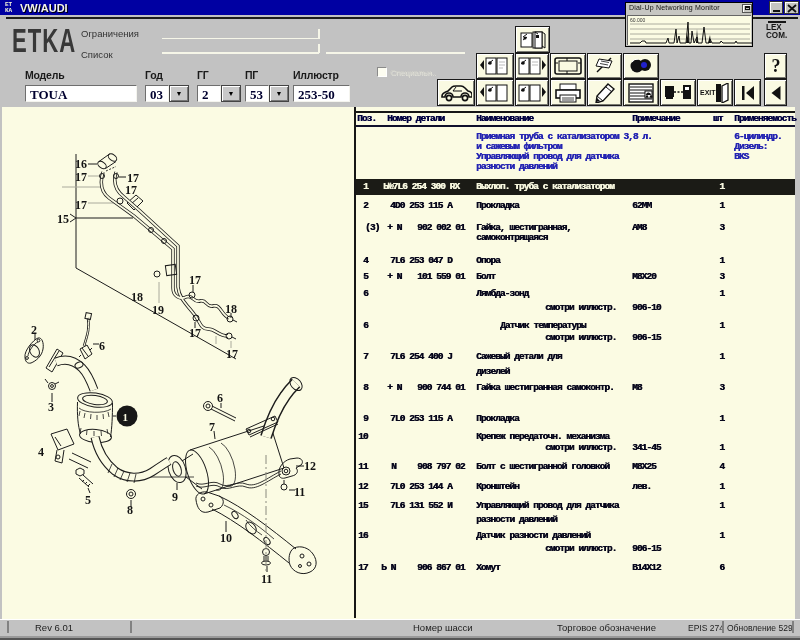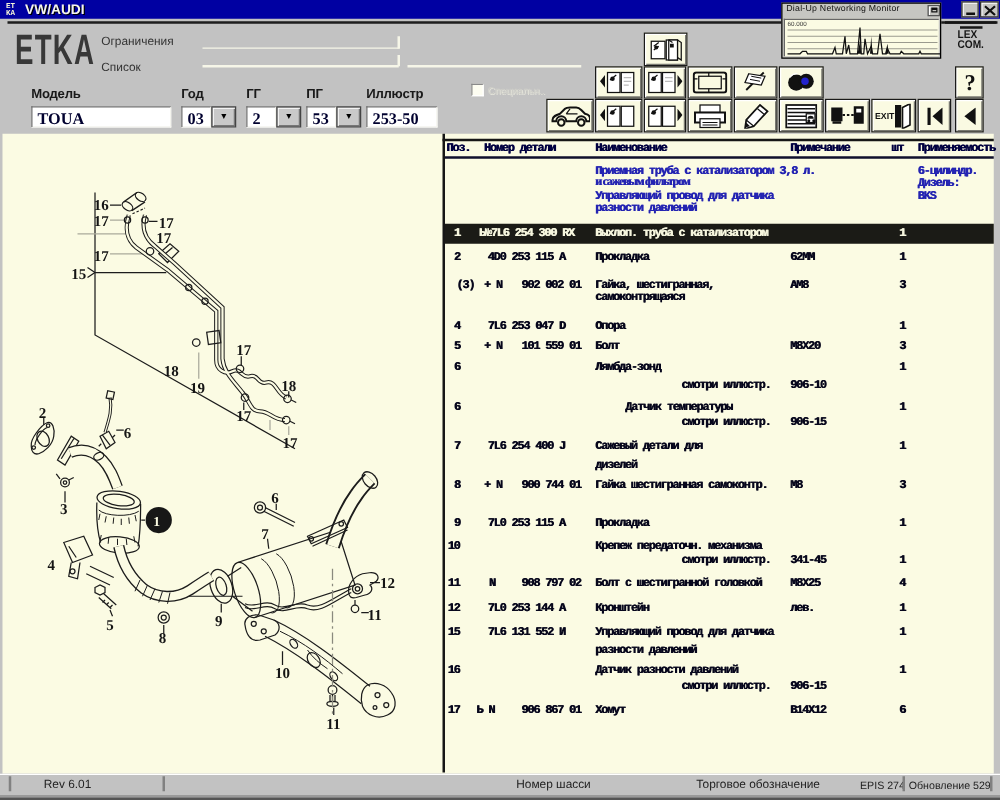--- a/index.html
+++ b/index.html
@@ -227,21 +227,21 @@
 
 <div class="abs" style="left:354px;top:107px;width:1.5px;height:511px;background:#161616;"></div>
 <div class="abs" style="left:354px;top:111px;width:441px;height:1.5px;background:#161616;"></div>
 <div class="abs" style="left:356px;top:125px;width:439px;height:1.5px;background:#10102c;"></div>
 
 <div class="abs" style="left:356px;top:179px;width:438.5px;height:16px;background:#1b1b16;"></div>
 
 <div id="table" class="mono" style="position:absolute;left:0;top:0;color:#07071c;">
 <div class="row" style="top:113px;color:#000040;"><i style="left:357px;">Поз.</i><i style="left:387px;">Номер детали</i><i style="left:476px;">Наименование</i><i style="left:632px;">Примечание</i><i style="left:713px;">шт</i><i style="left:734px;">Применяемость</i></div>
 <div class="row" style="top:131px;color:#2424b2;"><i style="left:476px;">Приемная труба с катализатором 3,8 л.</i><i style="left:734px;">6-цилиндр.</i></div>
-<div class="row" style="top:141px;color:#2424b2;"><i style="left:476px;font-family:Liberation Serif, serif;">и сажевым фильтром</i><i style="left:734px;">Дизель:</i></div>
+<div class="row" style="top:141px;color:#2424b2;"><i style="left:476px;">и сажевым фильтром</i><i style="left:734px;">Дизель:</i></div>
 <div class="row" style="top:151px;color:#2424b2;"><i style="left:476px;">Управляющий провод для датчика</i><i style="left:734px;">BKS</i></div>
 <div class="row" style="top:161px;color:#2424b2;"><i style="left:476px;">разности давлений</i></div>
 <div class="row" style="top:181px;color:#f6f6de;"><i style="left:363px;">1</i><i style="left:383px;">Ь№7L6 254 300 RX</i><i style="left:476px;">Выхлоп. труба с катализатором</i><i style="left:706px;width:18px;text-align:right;">1</i></div>
 <div class="row" style="top:200px;"><i style="left:363px;">2</i><i style="left:390px;">4D0 253 115 A</i><i style="left:476px;">Прокладка</i><i style="left:632px;">62ММ</i><i style="left:706px;width:18px;text-align:right;">1</i></div>
 <div class="row" style="top:222px;"><i style="left:365px;">(3)</i><i style="left:387px;">+ N</i><i style="left:417px;">902 002 01</i><i style="left:476px;">Гайка, шестигранная,</i><i style="left:632px;">АМ8</i><i style="left:706px;width:18px;text-align:right;">3</i></div>
 <div class="row" style="top:232px;"><i style="left:476px;">самоконтрящаяся</i></div>
 <div class="row" style="top:255px;"><i style="left:363px;">4</i><i style="left:390px;">7L6 253 047 D</i><i style="left:476px;">Опора</i><i style="left:706px;width:18px;text-align:right;">1</i></div>
 <div class="row" style="top:271px;"><i style="left:363px;">5</i><i style="left:387px;">+ N</i><i style="left:417px;">101 559 01</i><i style="left:476px;">Болт</i><i style="left:632px;">М8Х20</i><i style="left:706px;width:18px;text-align:right;">3</i></div>
 <div class="row" style="top:288px;"><i style="left:363px;">6</i><i style="left:476px;">Лямбда-зонд</i><i style="left:706px;width:18px;text-align:right;">1</i></div>
 <div class="row" style="top:302px;"><i style="left:545px;">смотри иллюстр.</i><i style="left:632px;">906-10</i></div>

